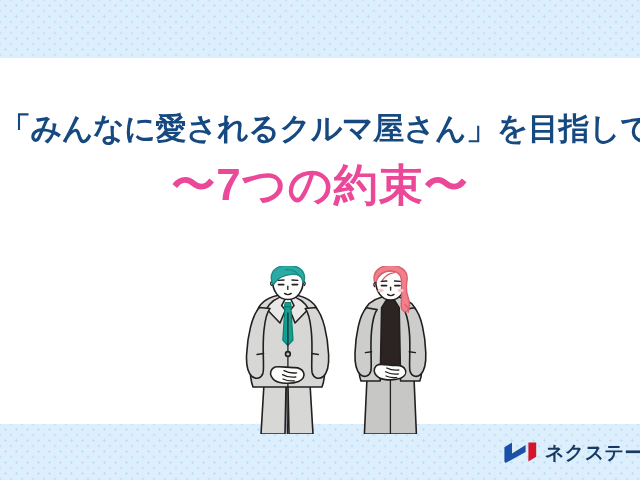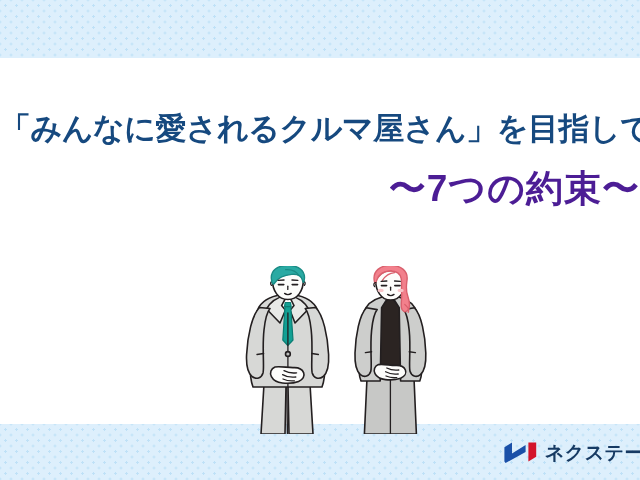--- a/index.html
+++ b/index.html
@@ -38,36 +38,36 @@
     top: 424px;
     height: 56px;
   }
 
   
   #headline-block {
     position: absolute;
     left: 0;
     top: 112px;
     width: 640px;
-    text-align: right;
+    text-align: center;
   }
   #headline-primary {
     display: block;
     color: #16497f;
     font-size: 31px;
     font-weight: 700;
     letter-spacing: -0.5px;
     line-height: 1.12;
     white-space: nowrap;
   }
   #headline-secondary {
     display: block;
-    margin-top: 22px;
-    color: #4c1d95;
-    font-size: 37px;
+    margin-top: 14px;
+    color: #ec4899;
+    font-size: 44px;
     font-weight: 700;
     letter-spacing: 1px;
     line-height: 1.1;
     white-space: nowrap;
   }
 
   
   #illustration {
     position: absolute;
     left: 228px;

